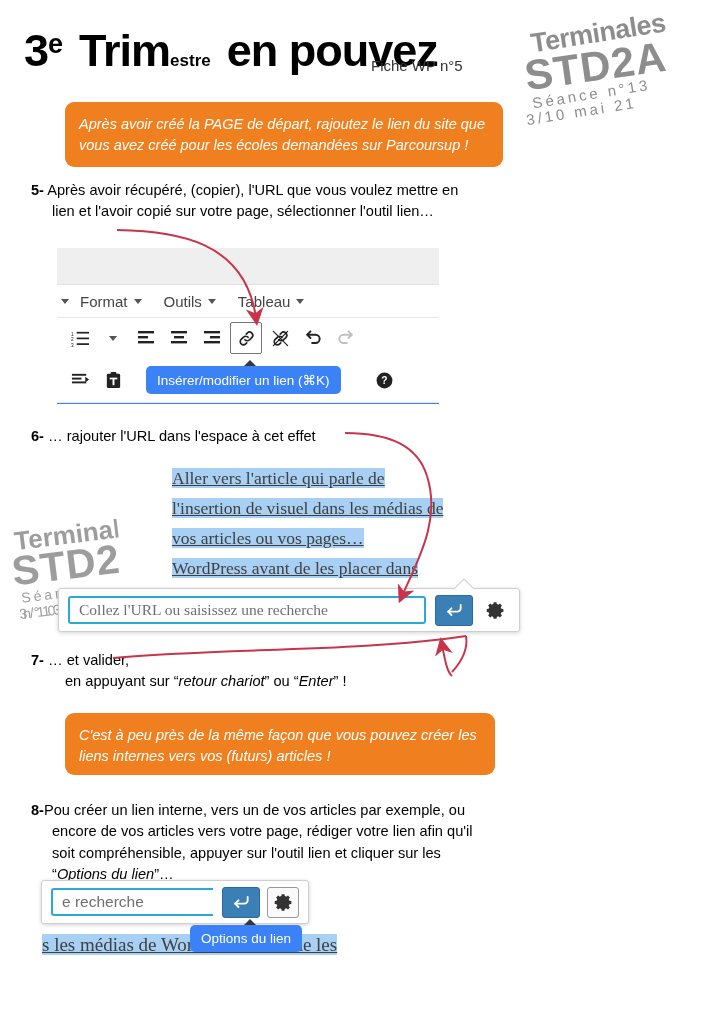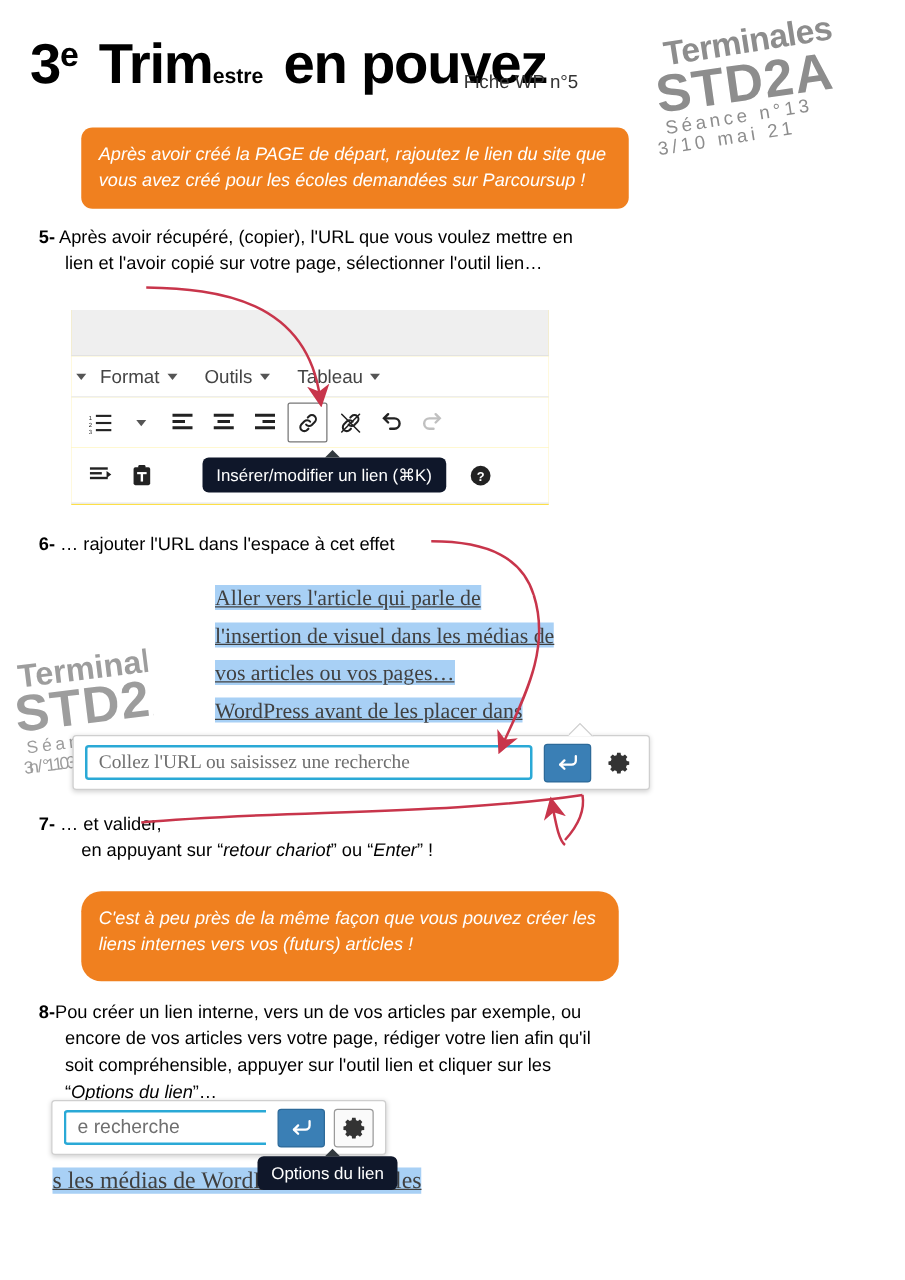--- a/index.html
+++ b/index.html
@@ -48,36 +48,36 @@
     transform:rotate(-2deg);
   }
 
   
   .callout{
     position:absolute;background:#F0801F;border-radius:9px;
     color:#ffffff;font-style:italic;font-size:14.5px;line-height:1.42;
     padding:12px 16px 12px 14px;box-sizing:border-box;margin-left:45px;
   }
   #callout-1{left:20px;top:102px;width:438px;height:65px;}
-  #callout-2{left:20px;top:713px;width:430px;height:72px;border-radius:16px;}
+  #callout-2{left:20px;top:713px;width:430px;height:62px;}
 
   
   .step{position:absolute;font-size:14.6px;line-height:1.47;}
   .step .num{font-weight:bold;}
   .step .bi{font-weight:normal;font-style:italic;}
   #step-5{left:31px;top:180px;width:420px;text-indent:-21px;padding-left:21px;}
   #step-6{left:31px;top:426px;width:420px;}
   #step-7{left:31px;top:650px;width:430px;}
   #step-7 .l2{display:block;padding-left:34px;}
   #step-8{left:31px;top:800px;width:430px;text-indent:-21px;padding-left:21px;}
 
   
   #editor-shot{
     position:absolute;left:57px;top:248px;width:382px;height:156px;
-    background:#fde047;box-sizing:border-box;
+    background:#3b82f6;box-sizing:border-box;
   }
   #editor-shot .strip{
     height:36px;background:#efefef;border-bottom:1px solid #e2e2e2;
   }
   #editor-shot .menubar{
     height:32px;display:flex;align-items:center;gap:0px;
     padding-left:4px;background:#ffffff;border-bottom:1px solid #e8e8e8;
     font-size:15px;color:#444;
   }
   .menu-item{display:flex;align-items:center;gap:6px;padding:0 11px;}
@@ -97,22 +97,22 @@
   .tbtn{
     width:30px;height:30px;display:flex;align-items:center;justify-content:center;
     color:#222;
   }
   .tbtn.framed{border:1px solid #777;border-radius:2px;}
   .tbtn.dim{color:#c0c0c0;}
   .help-btn{margin-left:auto;margin-right:40px;}
 
   
   .tooltip{
-    position:absolute;background:#0f172a;color:#ffffff;border-radius:5px;
-    font-size:13.5px;padding:6px 11px;white-space:nowrap;z-index:40;margin-left:16px;
+    position:absolute;background:#3b82f6;color:#ffffff;border-radius:5px;
+    font-size:13.5px;padding:6px 11px;white-space:nowrap;z-index:40;
   }
   .tooltip:after{
     content:"";position:absolute;top:-6px;left:var(--ax,50%);
     margin-left:-6px;border-left:6px solid transparent;border-right:6px solid transparent;
     border-bottom:6px solid #333a3f;
   }
   #tooltip-lien{left:146px;top:366px;--ax:104px;}
   #tooltip-options{left:190px;top:925px;--ax:60px;}
 
   

